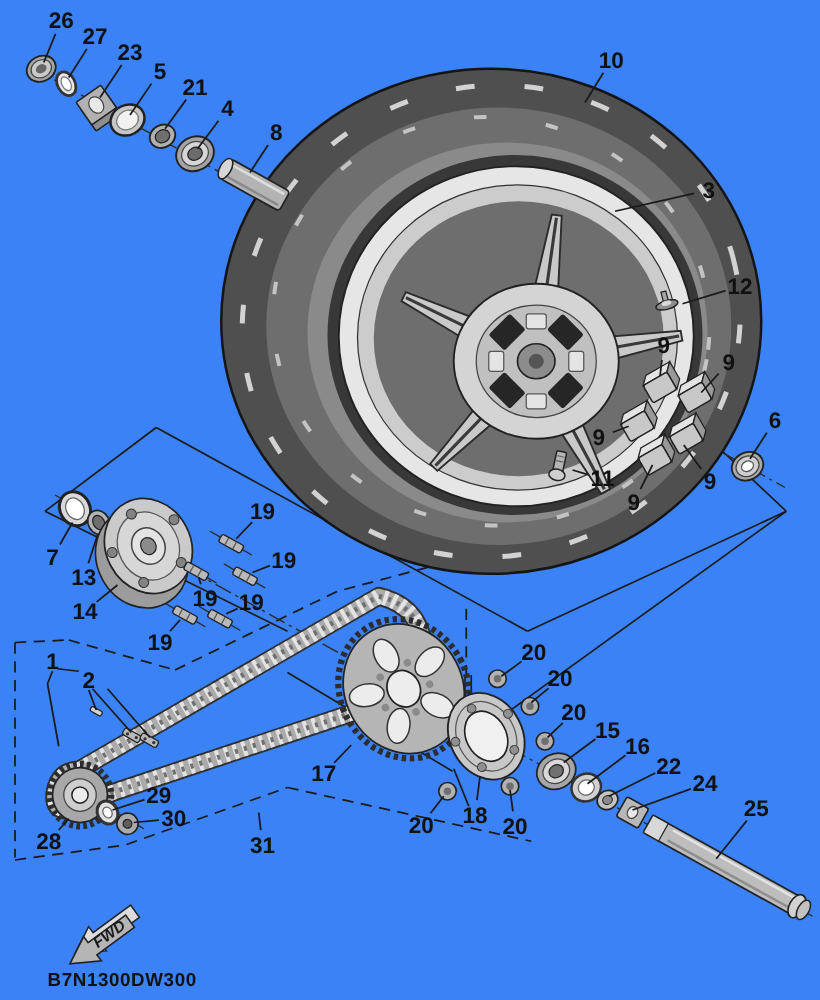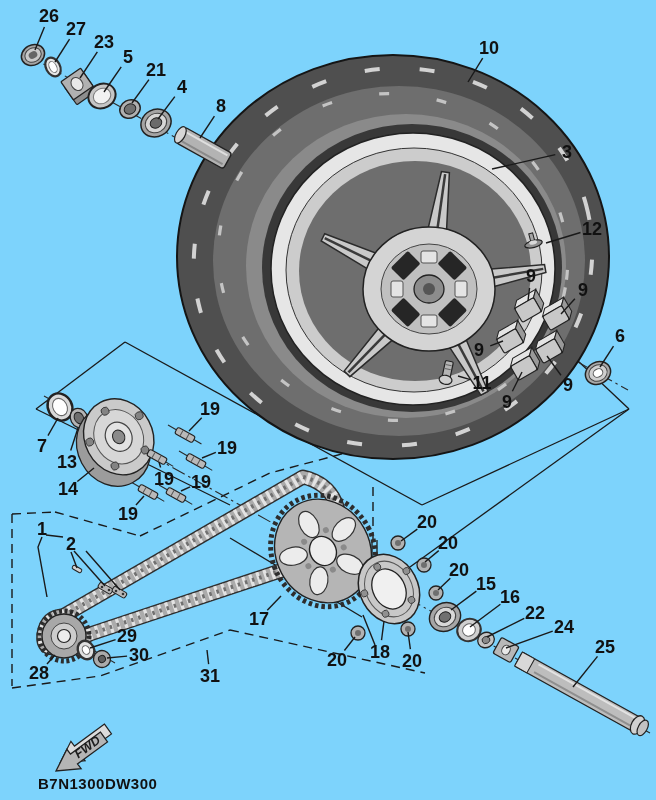--- a/index.html
+++ b/index.html
@@ -1,16 +1,16 @@
 <!DOCTYPE html>
 <html><head>
 <meta charset="utf-8">
 <style>
   html,body{margin:0;padding:0;background:#fff;}
-  .stage{position:relative;width:656px;height:800px;background:#7dd3fc;overflow:hidden;
+  .stage{position:relative;width:656px;height:800px;background:#3b82f6;overflow:hidden;
          font-family:"Liberation Sans",sans-serif;}
   svg{position:absolute;left:0;top:0;}
   .callout{font:bold 18px "Liberation Sans",sans-serif;fill:#111;dominant-baseline:central;cursor:pointer;}
   .leader{stroke:#1a1a1a;stroke-width:1.4;fill:none;}
   .cs-solid{stroke:#1a1a1a;stroke-width:1.3;fill:none;}
   .cs-dashed{stroke:#1a1a1a;stroke-width:1.4;fill:none;stroke-dasharray:9 6;}
   .cs-dashdot{stroke:#2a2a2a;stroke-width:1.1;fill:none;stroke-dasharray:14 4 2.5 4;}
   .code-text{font:bold 15px "Liberation Sans",sans-serif;fill:#111;letter-spacing:.5px;}
   .fwd-text{font:bold italic 12.5px "Liberation Sans",sans-serif;fill:#1c1c1c;}
 </style>

